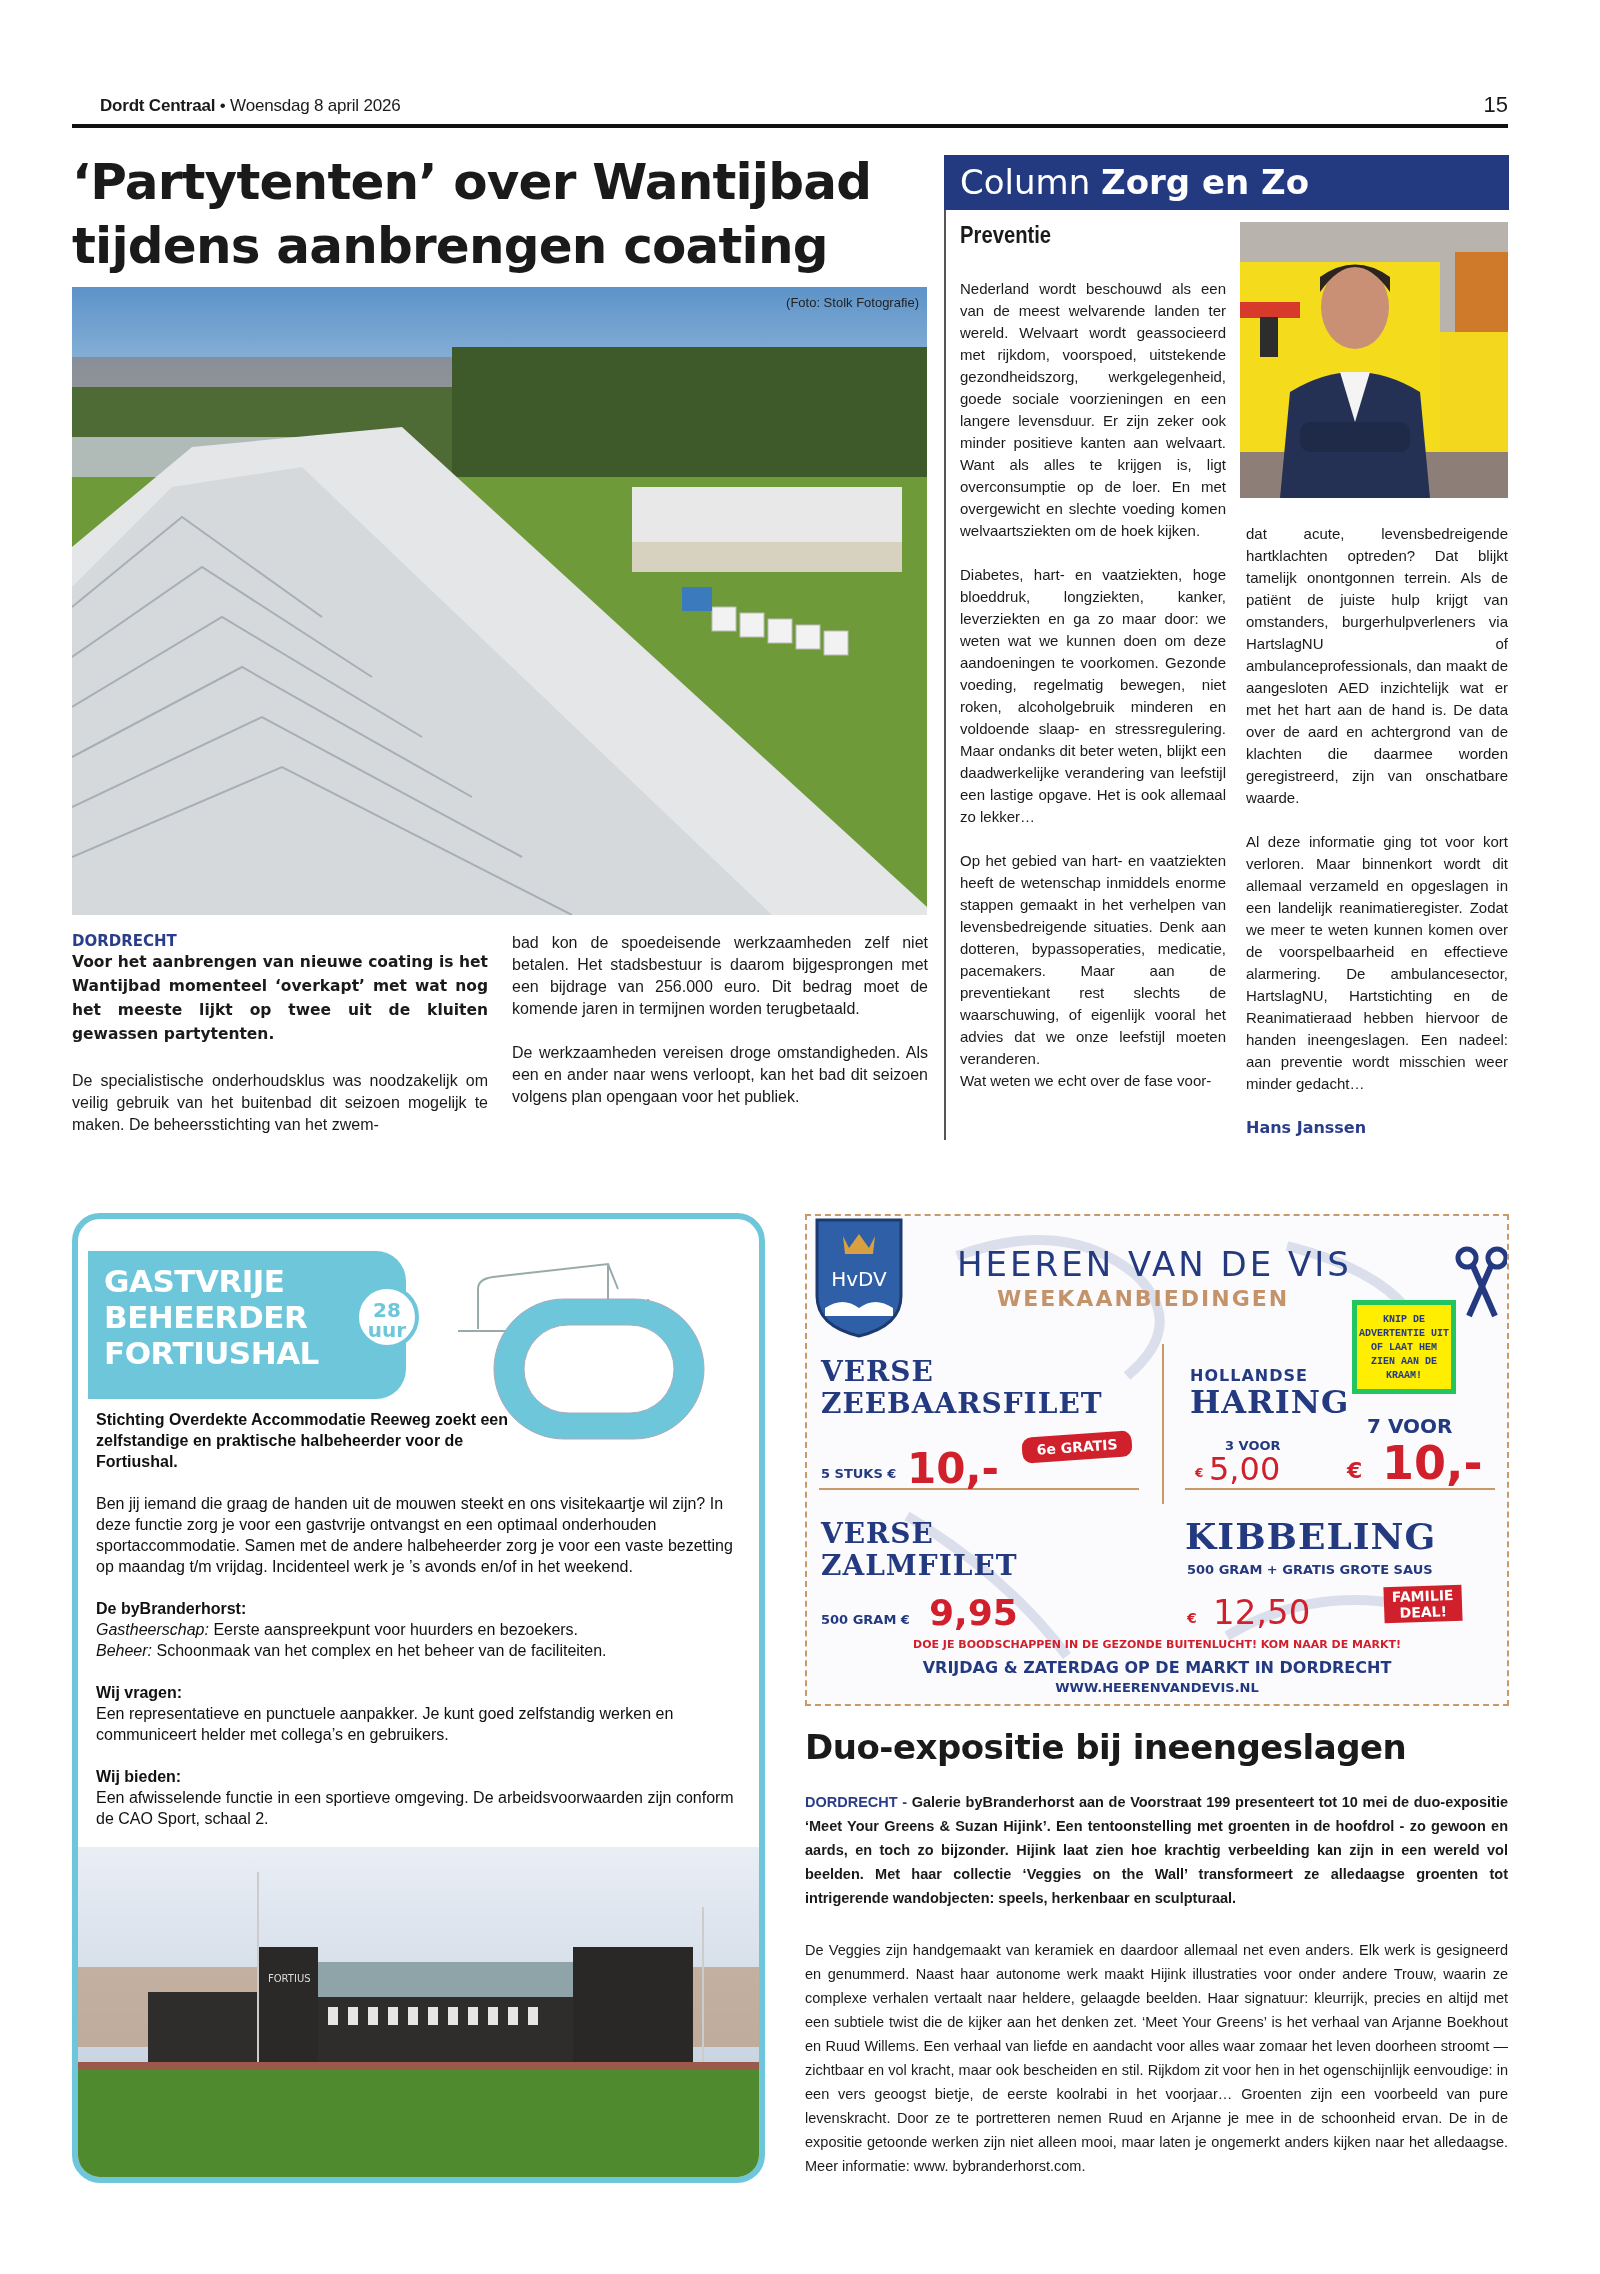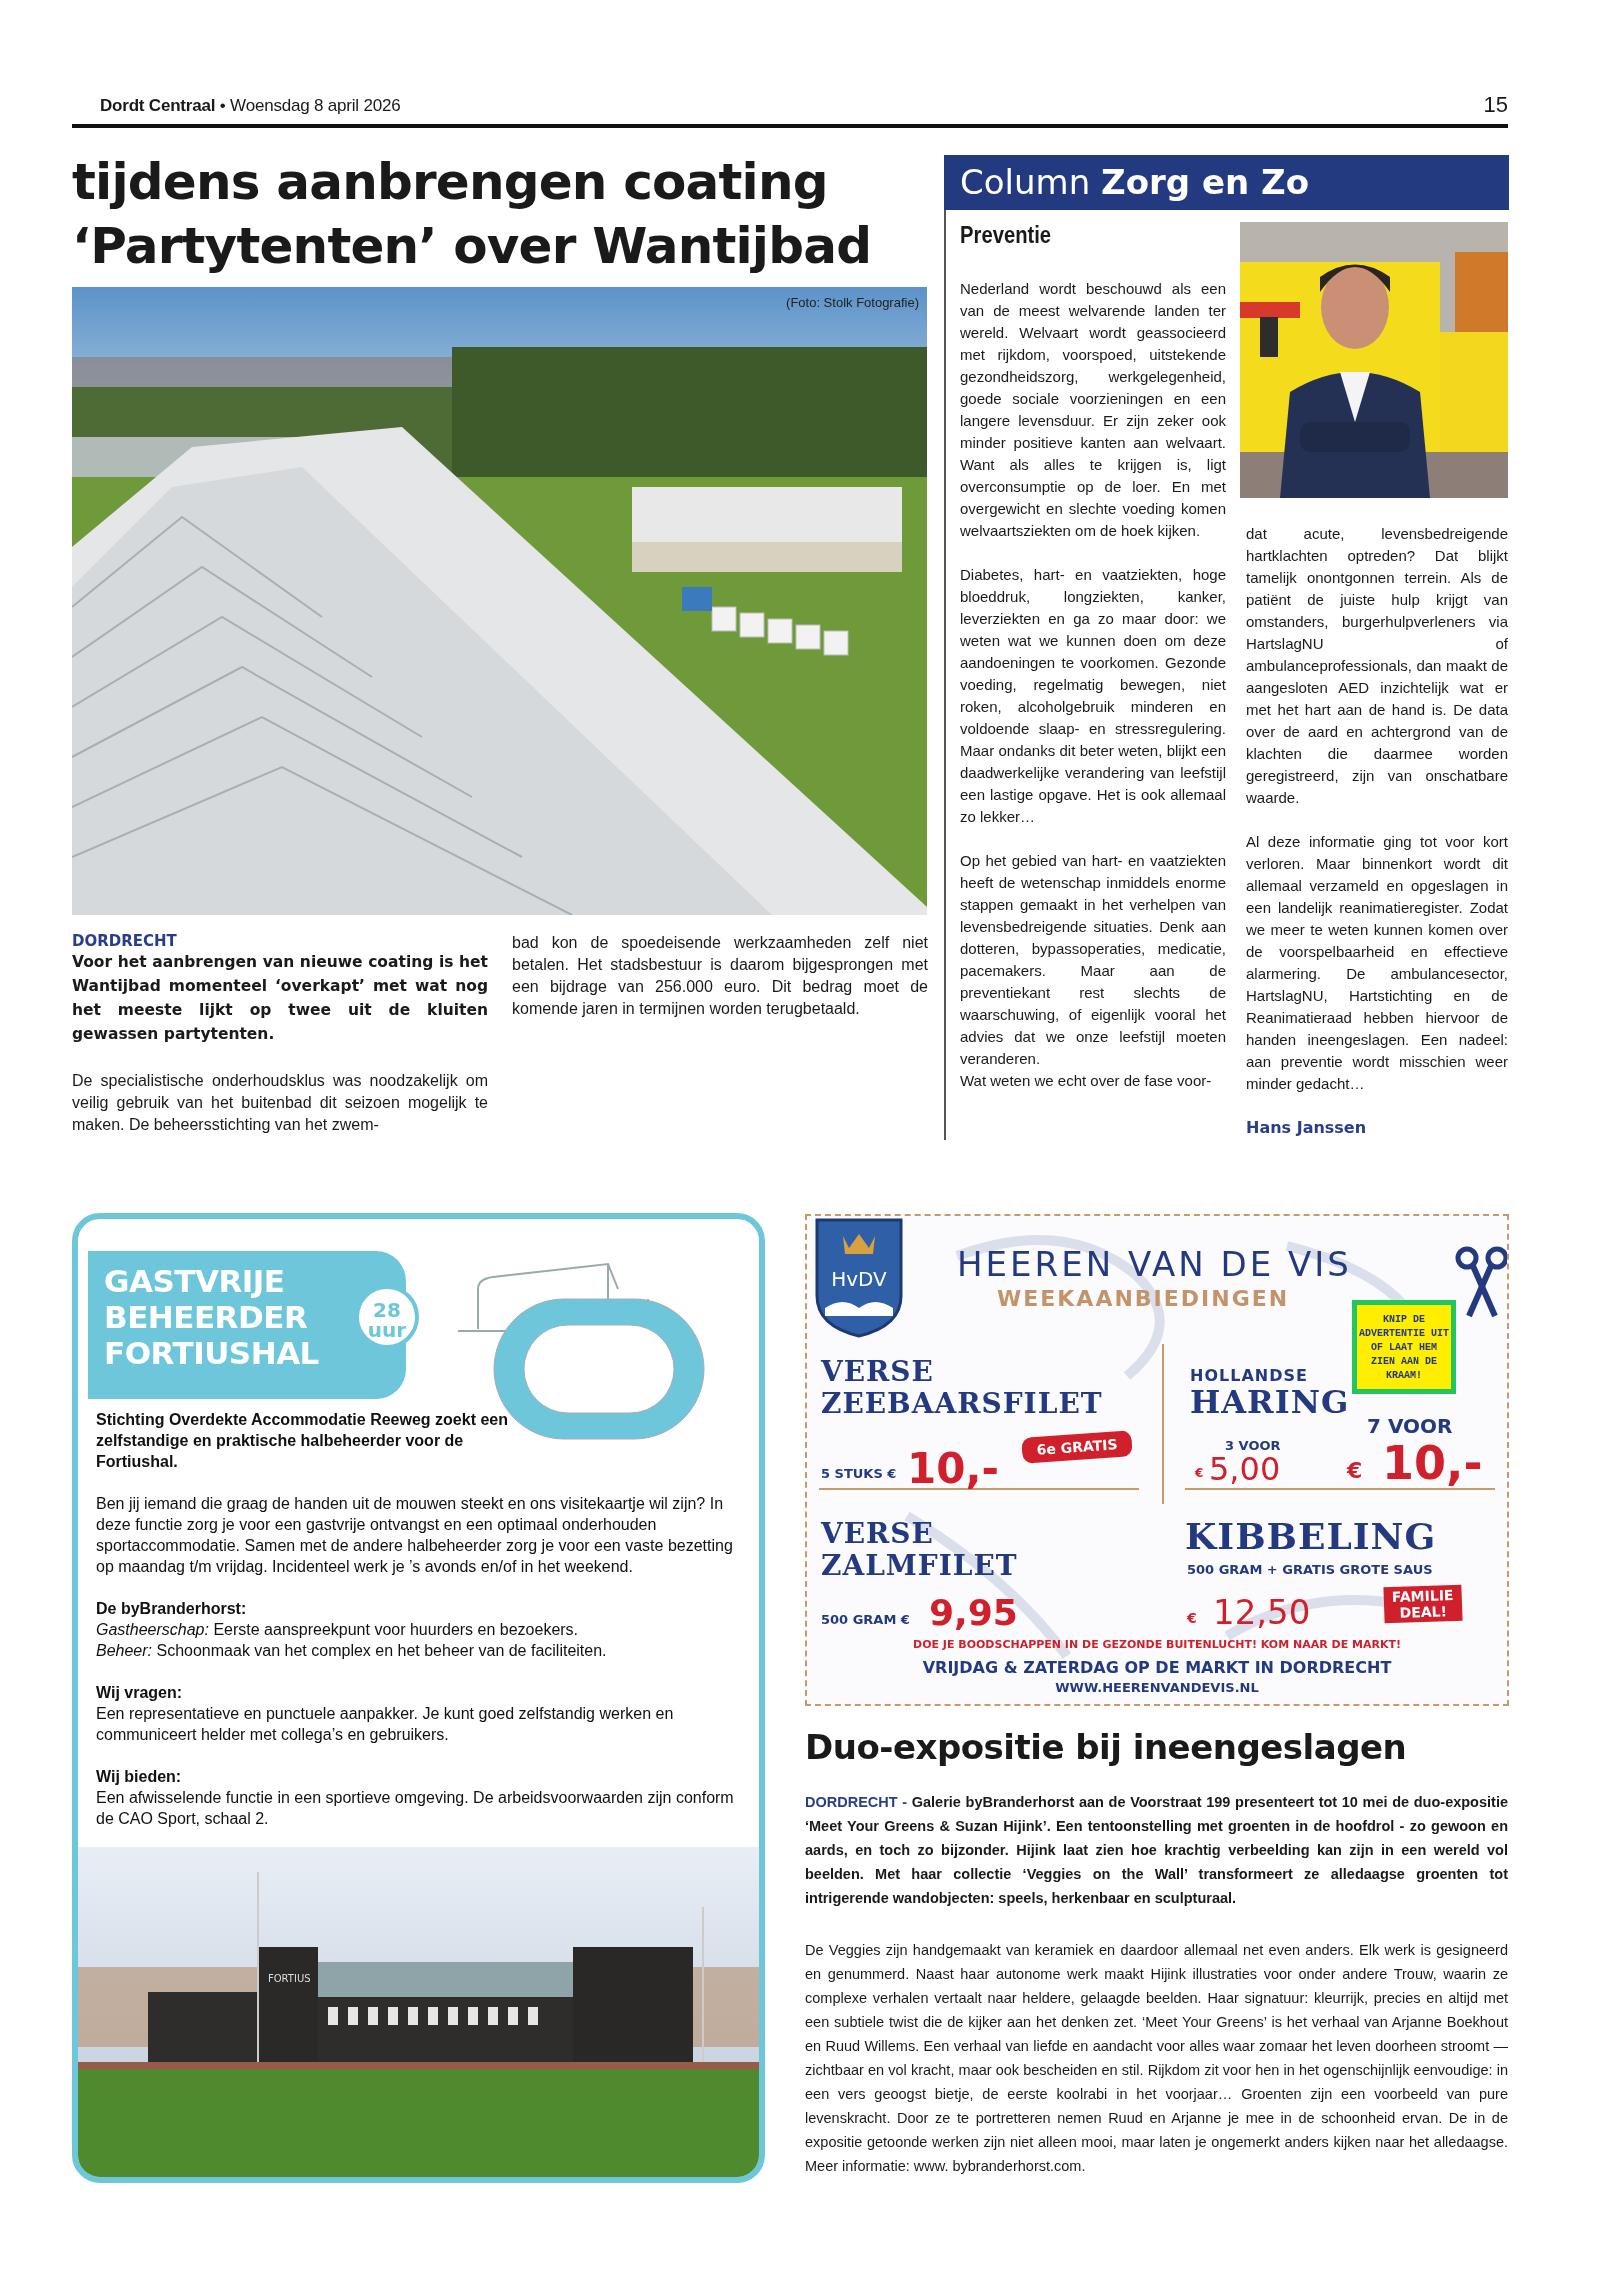--- a/index.html
+++ b/index.html
@@ -62,22 +62,22 @@
 
 <div class="abs runhead">
   <b>Dordt Centraal</b>
   <span>•</span>
   <span>Woensdag 8 april 2026</span>
 </div>
 <div class="abs pagenum">15</div>
 <div class="abs headrule"></div>
 
 <div class="abs h1">
+  <div>‘Partytenten’ over Wantijbad</div>
   <div>tijdens aanbrengen coating</div>
-  <div>‘Partytenten’ over Wantijbad</div>
 </div>
 
 <div class="abs photo1">
   <svg width="855" height="628" viewBox="0 0 855 628">
     <defs>
       <linearGradient id="sky" x1="0" y1="0" x2="0" y2="1">
           <stop offset="0" stop-color="#5d93c9"></stop>
           <stop offset="1" stop-color="#a9c8e0"></stop>
         </linearGradient>
     </defs>
@@ -113,20 +113,21 @@
 
 <div class="abs col1">
   <div class="dateline">DORDRECHT</div>
   <div class="lead">Voor het aanbrengen van nieuwe coating is het Wantijbad momenteel ‘overkapt’ met wat nog het meeste lijkt op twee uit de kluiten gewassen partytenten.</div>
   <div style="height:24px"></div>
   <div class="bodyc">De specialistische onderhoudsklus was noodzakelijk om veilig gebruik van het buitenbad dit seizoen mogelijk te maken. De beheersstichting van het zwem-</div>
 </div>
 <div class="abs col2">
   <div class="bodyc">bad kon de spoedeisende werkzaamheden zelf niet betalen. Het stadsbestuur is daarom bijgesprongen met een bijdrage van 256.000 euro. Dit bedrag moet de komende jaren in termijnen worden terugbetaald.</div>
   <div style="height:22px"></div>
+  <div class="bodyc">De werkzaamheden vereisen droge omstandigheden. Als een en ander naar wens verloopt, kan het bad dit seizoen volgens plan opengaan voor het publiek.</div>
 </div>
 
 <div class="abs colbox"></div>
 <div class="abs colhead">
   <span>Column</span>
   <b>Zorg en Zo</b>
 </div>
 <div class="abs coltitle">Preventie</div>
 
 <div class="abs portrait">

